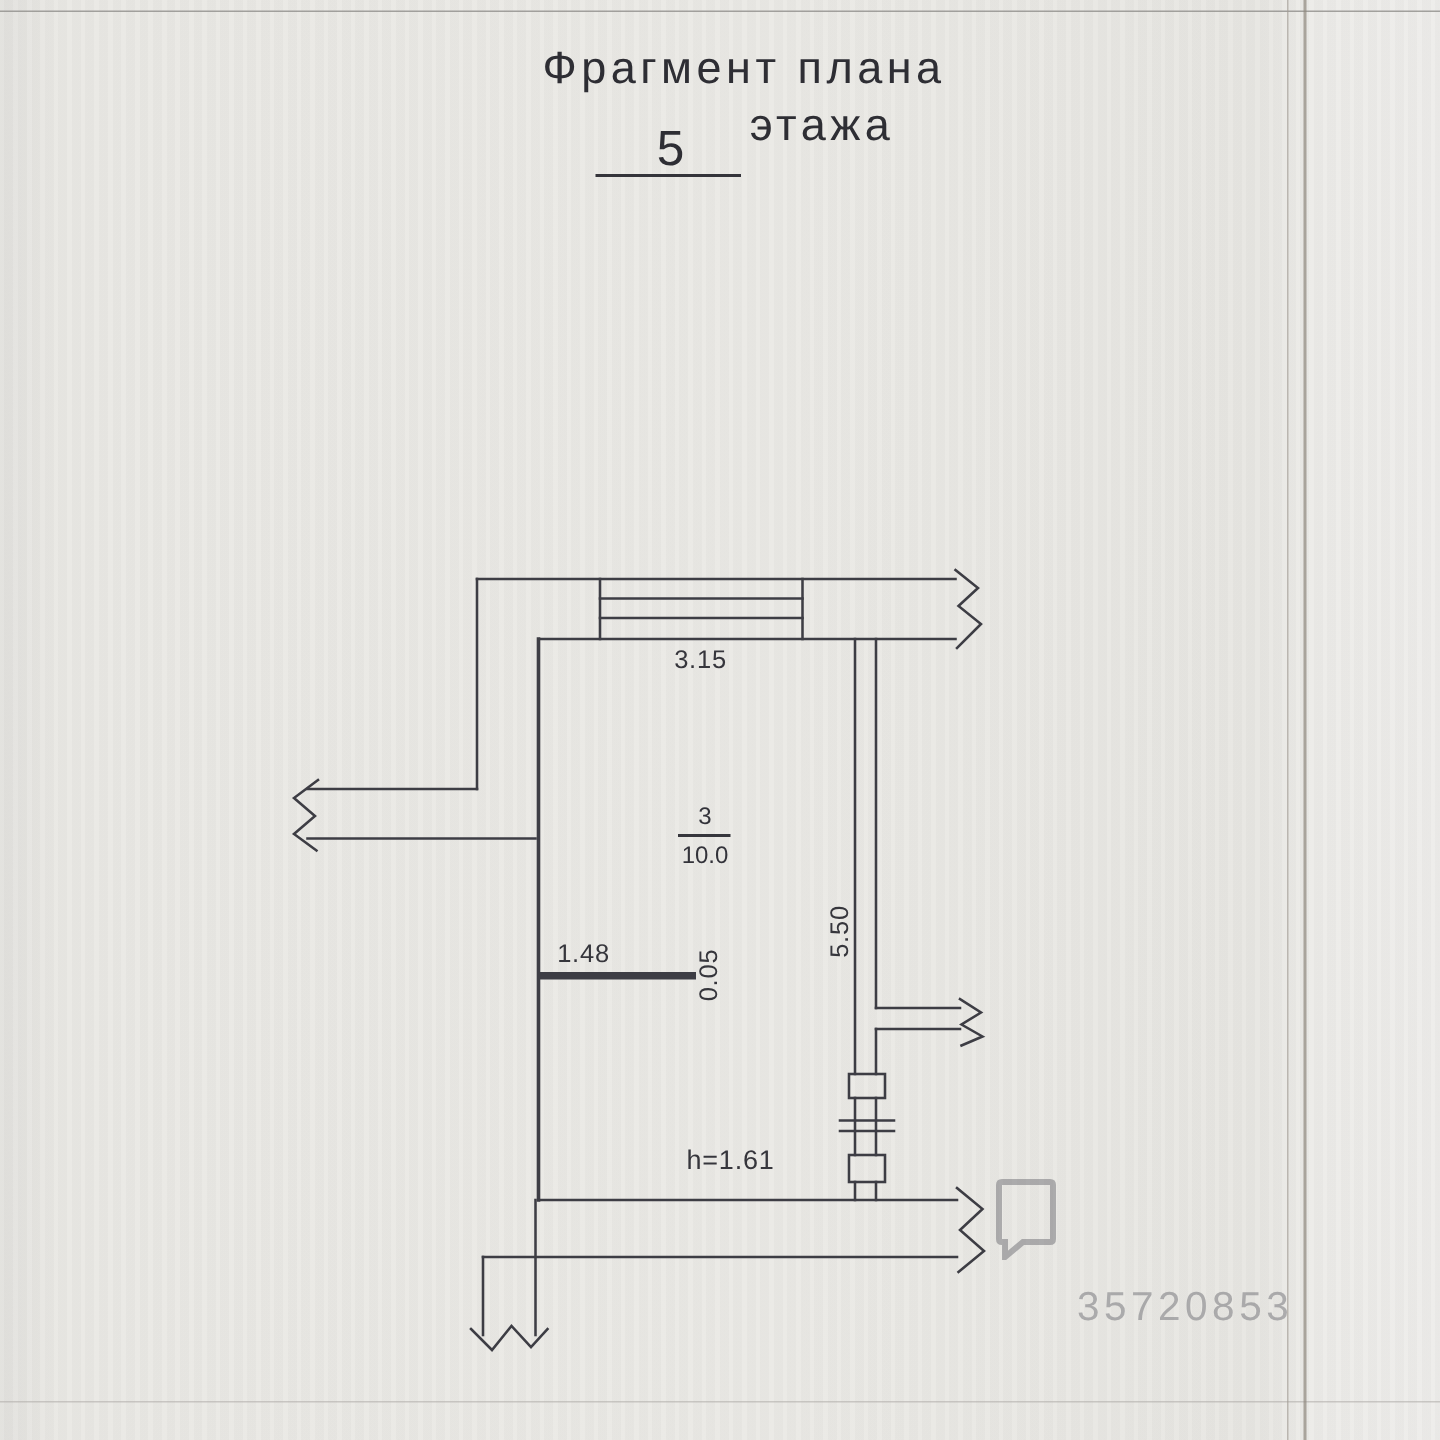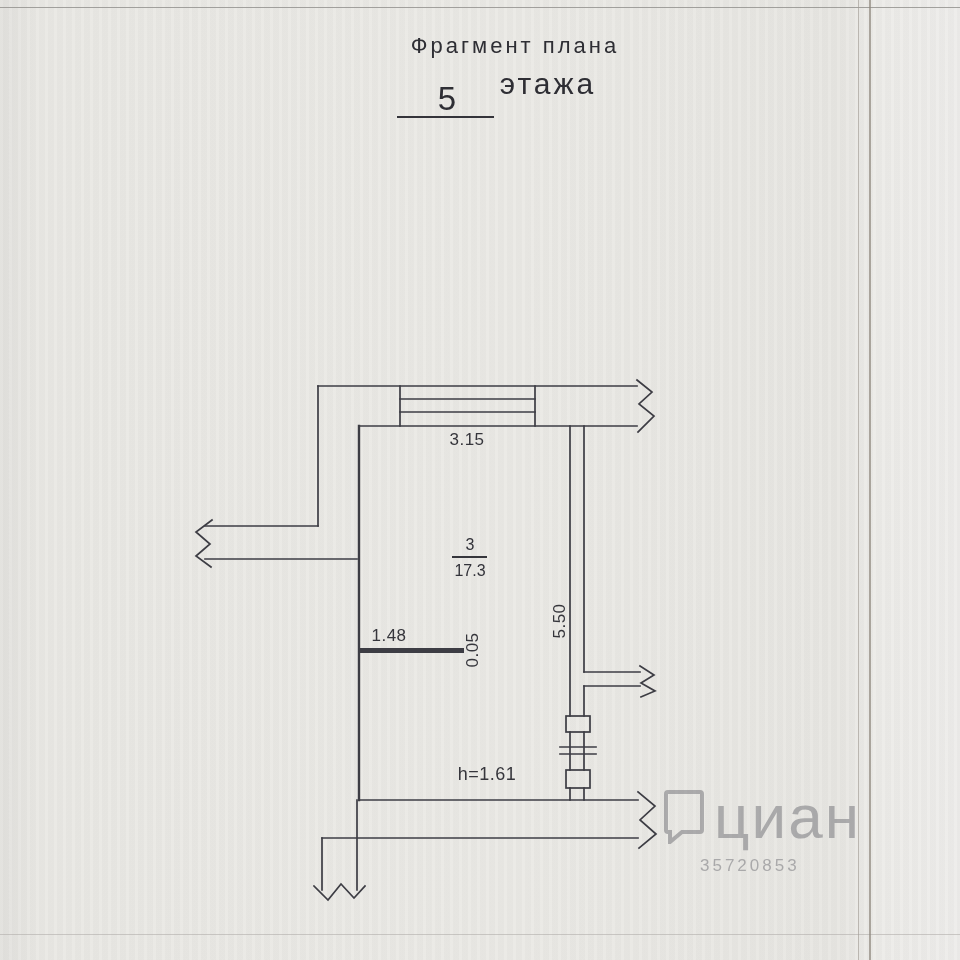--- a/index.html
+++ b/index.html
@@ -21,22 +21,22 @@
   .line-top{top:7px;left:0;width:100%;height:1px;background:#94938f;opacity:.85;}
   .line-bottom{top:934px;left:0;width:100%;height:1px;background:#b0aeaa;opacity:.6;}
   .vline1{top:0;left:858px;width:1px;height:100%;background:#a39d95;opacity:.65;}
   .vline2{top:0;left:869px;width:2px;height:100%;background:#8e887e;opacity:.7;}
 
   .abs{position:absolute;}
   .ctr{transform:translate(-50%,-50%);white-space:nowrap;}
   .ctr-rot{transform:translate(-50%,-50%) rotate(-90deg);white-space:nowrap;}
 
   .title-heading{
-    left:515px;top:46px;
-    font-size:22px;letter-spacing:3px;color:#2e2e34;
+    left:496px;top:46px;
+    font-size:30px;letter-spacing:3px;color:#2e2e34;
   }
   .floor-number{
     left:447px;top:99px;
     font-size:33px;color:#2e2e34;
   }
   .floor-underline{
     left:397px;top:116px;width:97px;height:2px;background:#34343a;
   }
   .floor-suffix{
     left:548px;top:84px;
@@ -51,22 +51,22 @@
   .plan-svg{position:absolute;left:0;top:0;z-index:1;}
   .label-layer{position:absolute;inset:0;z-index:2;pointer-events:none;border-radius:29px;}
 
   .watermark{
     position:absolute;left:664px;top:786px;z-index:3;
     display:flex;align-items:center;gap:10px;
     color:rgba(110,110,116,0.5);
   }
   .wm-brand{font-size:62px;font-weight:500;letter-spacing:2px;line-height:1;}
   .wm-id{
-    position:absolute;left:700px;top:856px;z-index:3;
-    font-size:17px;letter-spacing:3px;color:rgba(110,110,116,0.5);
+    position:absolute;left:718px;top:856px;z-index:3;
+    font-size:27px;letter-spacing:3px;color:rgba(110,110,116,0.5);
   }
 </style>
 </head>
 <body>
 
 <div class="page">
 
   <div class="streaks"></div>
 
   <div class="artifact line-top"></div>
@@ -137,28 +137,27 @@
       <g>
         <rect x="360" y="648" width="104" height="5" fill="#3d3d44" stroke="none"></rect>
       </g>
     </g>
   </svg>
 
   <div class="label-layer">
     <div class="abs ctr dim" style="left:467px;top:440px;">3.15</div>
     <div class="abs ctr room-no" style="left:470px;top:545px;">3</div>
     <div class="abs room-underline"></div>
-    <div class="abs ctr room-area" style="left:470px;top:571px;">17.3</div>
+    <div class="abs ctr room-area" style="left:470px;top:571px;">10.0</div>
     <div class="abs ctr dim" style="left:389px;top:636px;">1.48</div>
     <div class="abs ctr-rot dim" style="left:473px;top:650px;">0.05</div>
     <div class="abs ctr-rot dim" style="left:560px;top:621px;">5.50</div>
     <div class="abs ctr dim" style="left:487px;top:774px;font-size:18px;">h=1.61</div>
   </div>
 
   <div class="watermark">
     <svg width="40" height="54" viewBox="0 0 40 54">
       <path d="M4 2 H36 Q38 2 38 4 V40 Q38 42 36 42 H18 L6 52 V42 H4 Q2 42 2 40 V4 Q2 2 4 2 Z" fill="none" stroke="rgba(110,110,116,0.5)" stroke-width="4"></path>
     </svg>
-    <span class="wm-brand">циан</span>
   </div>
   <div class="wm-id">35720853</div>
 
 </div>
 
 </body></html>

